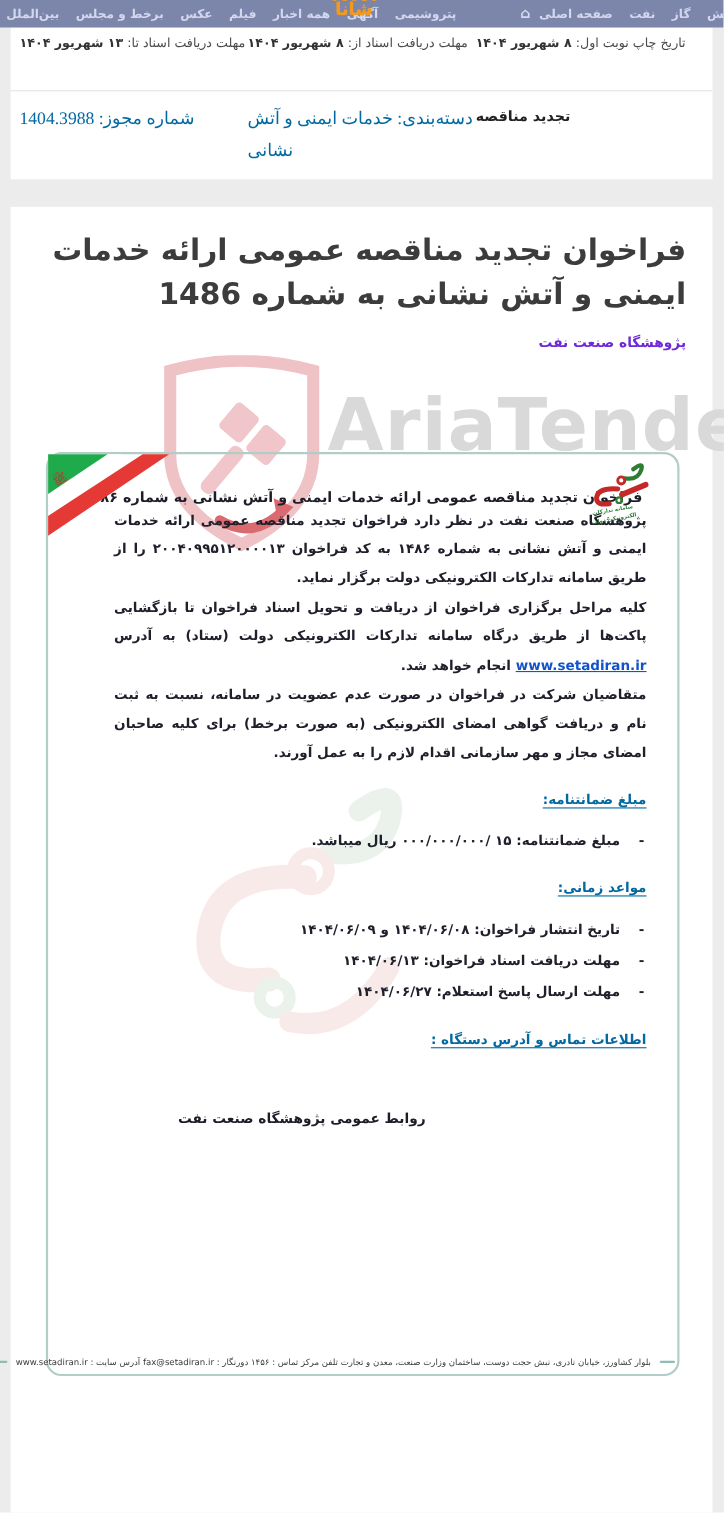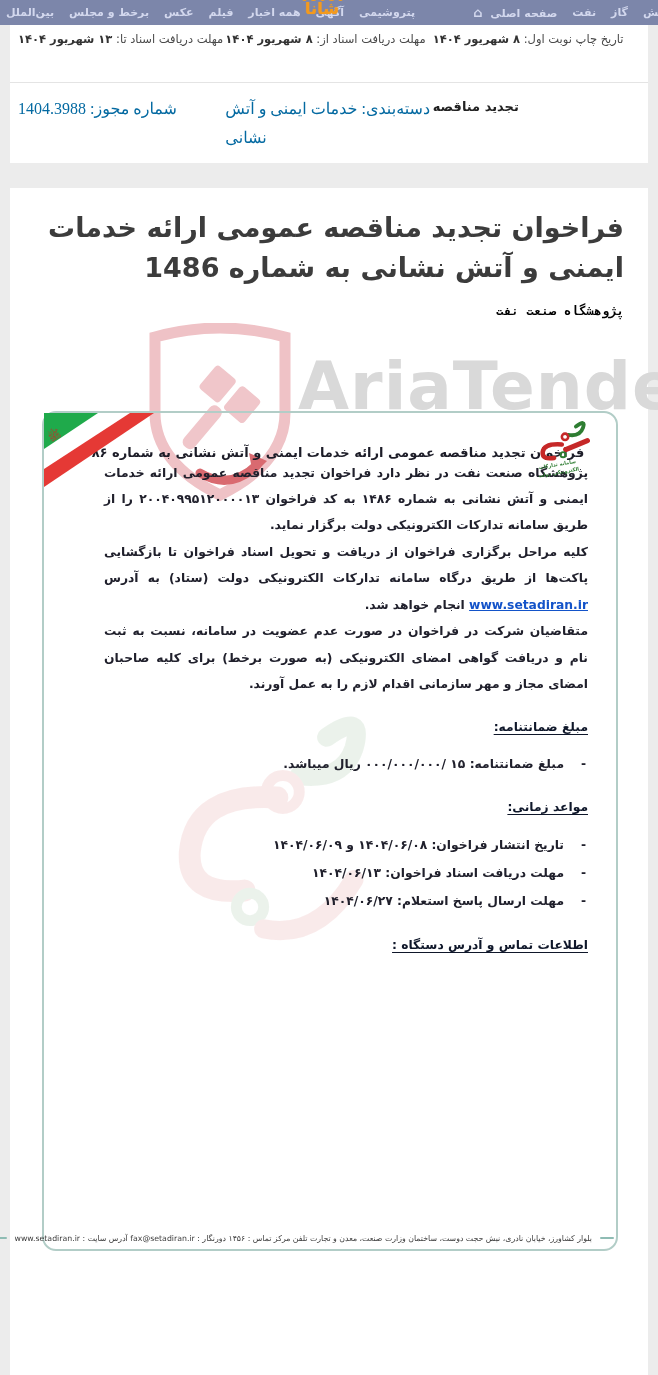--- a/index.html
+++ b/index.html
@@ -47,21 +47,21 @@
   .gap { height:25px; }
 
   
   .card {
     position:relative; background:#fff; margin:0 10px; height:1260px;
   }
   .headline {
     padding:20px 24px 0; text-align:right;
     font-size:27px; font-weight:700; color:#3c3c3c; line-height:1.5;
   }
-  .org { padding:14px 24px 0; font-size:12.5px; font-weight:700; color:#000000;font-family:Liberation Mono, monospace; }
+  .org { padding:14px 24px 0; font-size:12.5px; font-weight:700; color:#6d28d9; }
 
   
   .wm { position:absolute; z-index:1; pointer-events:none; }
   .wm-shield { left:135px; top:135px; }
   .wm-text {
     left:288px; top:160px; width:400px;
     font-size:66px; font-weight:700; color:#d9d9d9; letter-spacing:1px;
     direction:ltr; white-space:nowrap; overflow:visible;
   }
 
@@ -77,21 +77,21 @@
     display:block; font-size:5px; color:#2e7d32; font-weight:700;
     transform:rotate(-10deg); width:46px; margin:-6px auto 0; line-height:1.5;
   }
   .bismillah { margin-top:44px; text-align:center; font-size:12.5px; font-weight:700; color:#1d1d28; }
   .doc-title { margin-top:32px; text-align:center; font-size:13px; font-weight:700; color:#1d1d28; }
   .doc-body { padding:0 28px; color:#20202c; font-size:12.3px; font-weight:700; text-align:justify; line-height:2.15;margin-left:32px; }
   .doc-body p { margin-top:0; }
   .p-first { margin-top:22px; }
   .p-space { margin-top:10px; }
   .doc-link { color:#1353c9; text-decoration:underline; cursor:pointer; }
-  .sec-head { display:inline-block; margin-top:16px; text-decoration:underline; text-underline-offset:3px; font-size:12.3px; font-weight:700; color:#0f172a; }
+  .sec-head { display:inline-block; margin-top:16px; text-decoration:underline; text-underline-offset:3px; font-size:12.3px; font-weight:700; color:#0369a1; }
   ul.doc-list { list-style:none; margin-top:10px; }
   ul.doc-list li { position:relative; padding-right:24px; line-height:2.3; }
   ul.doc-list li::before { content:"-"; position:absolute; right:2px; }
   .signature { margin-top:46px; padding-left:58px; text-align:left; font-size:12.5px; font-weight:700; color:#1d1d28; }
   .doc-footer {
     position:absolute; bottom:6px; left:0; right:0;
     display:flex; align-items:center; gap:8px; padding:0 2px;
   }
   .doc-footer .line { flex:1 1 auto; height:2px; background:#8fbcb4; min-width:14px; border-radius:2px; }
   .doc-footer .ftext { flex:0 0 auto; font-size:7.8px; color:#3a3a3a; font-weight:500; white-space:nowrap; }
@@ -228,20 +228,21 @@
 
       <span class="sec-head">مواعد زمانی:</span>
       <ul class="doc-list">
         <li>تاریخ انتشار فراخوان:  ۱۴۰۴/۰۶/۰۸  و  ۱۴۰۴/۰۶/۰۹</li>
         <li>مهلت دریافت اسناد فراخوان:  ۱۴۰۴/۰۶/۱۳</li>
         <li>مهلت ارسال پاسخ استعلام:  ۱۴۰۴/۰۶/۲۷</li>
       </ul>
 
       <span class="sec-head">اطلاعات تماس و آدرس دستگاه :</span>
 
+      <div class="signature">روابط عمومی پژوهشگاه صنعت نفت</div>
     </div>
 
     <div class="doc-footer">
       <span class="line"></span>
       <span class="ftext">بلوار کشاورز، خیابان نادری، نبش حجت دوست، ساختمان وزارت صنعت، معدن و تجارت    تلفن مرکز تماس : ۱۴۵۶    دورنگار : fax@setadiran.ir    آدرس سایت : www.setadiran.ir</span>
       <span class="line"></span>
     </div>
   </div>
 
   <div class="news-code">کد خبر 633027</div>

